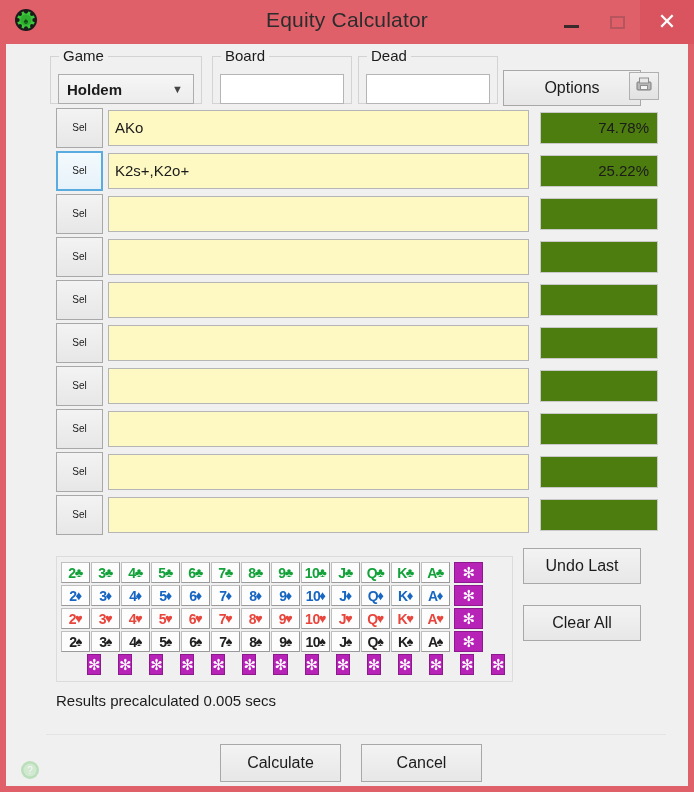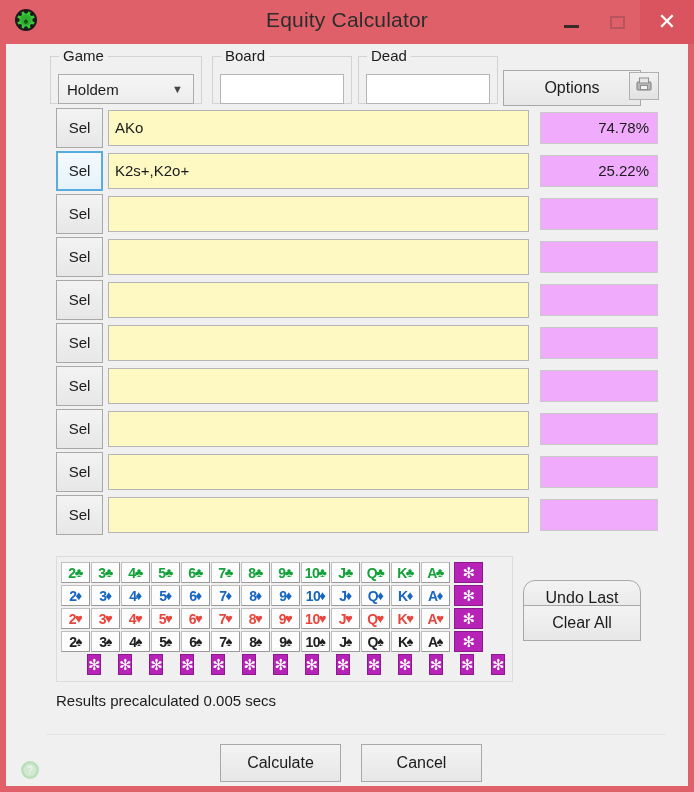--- a/index.html
+++ b/index.html
@@ -133,20 +133,21 @@
     height: 30px;
     background: linear-gradient(#f6f6f6, #ececec);
     border: 1px solid #adadad;
     box-sizing: border-box;
     display: flex;
     align-items: center;
     padding-left: 8px;
     font-size: 15px;
     color: #1b1b1b;
     cursor: default;
+    font-weight: bold;
   }
   .combo .chev {
     position: absolute;
     right: 10px;
     font-size: 11px;
     color: #454545;
   }
   .txtbox {
     position: absolute;
     left: 7px;
@@ -209,21 +210,21 @@
     height: 43px;
     display: flex;
     align-items: center;
   }
   .sel-btn {
     width: 47px;
     height: 40px;
     background: linear-gradient(#f3f3f3, #e7e7e7);
     border: 1px solid #a8a8a8;
     box-sizing: border-box;
-    font-size: 15px;
+    font-size: 10px;
     color: #1b1b1b;
     display: flex;
     align-items: center;
     justify-content: center;
     cursor: default;
     flex: 0 0 auto;
   }
   .sel-btn.focused {
     border: 2px solid #5aace0;
     background: linear-gradient(#f4fafd, #e6f2fa);
@@ -239,21 +240,21 @@
     color: #1b1b1b;
     padding: 0 6px;
     outline: none;
     flex: 0 0 auto;
     font-family: "Liberation Sans", sans-serif;
   }
   .pct-box {
     width: 118px;
     height: 32px;
     margin-left: 11px;
-    background: #f0abfc;
+    background: #4d7c0f;
     border: 1px solid #c9c9c9;
     box-sizing: border-box;
     font-size: 15px;
     color: #1b1b1b;
     display: flex;
     align-items: center;
     justify-content: flex-end;
     padding-right: 8px;
     flex: 0 0 auto;
   }
@@ -327,21 +328,21 @@
     background: linear-gradient(#f3f3f3, #e7e7e7);
     border: 1px solid #a8a8a8;
     box-sizing: border-box;
     font-size: 16px;
     color: #1b1b1b;
     display: flex;
     align-items: center;
     justify-content: center;
     cursor: default;
   }
-  .undo-btn  { top: 536px; border-radius: 12px; }
+  .undo-btn  { top: 504px; }
   .clear-btn { top: 561px; }
 
   
   .status {
     position: absolute;
     left: 50px;
     top: 648px;
     font-size: 15px;
     color: #1b1b1b;
   }

